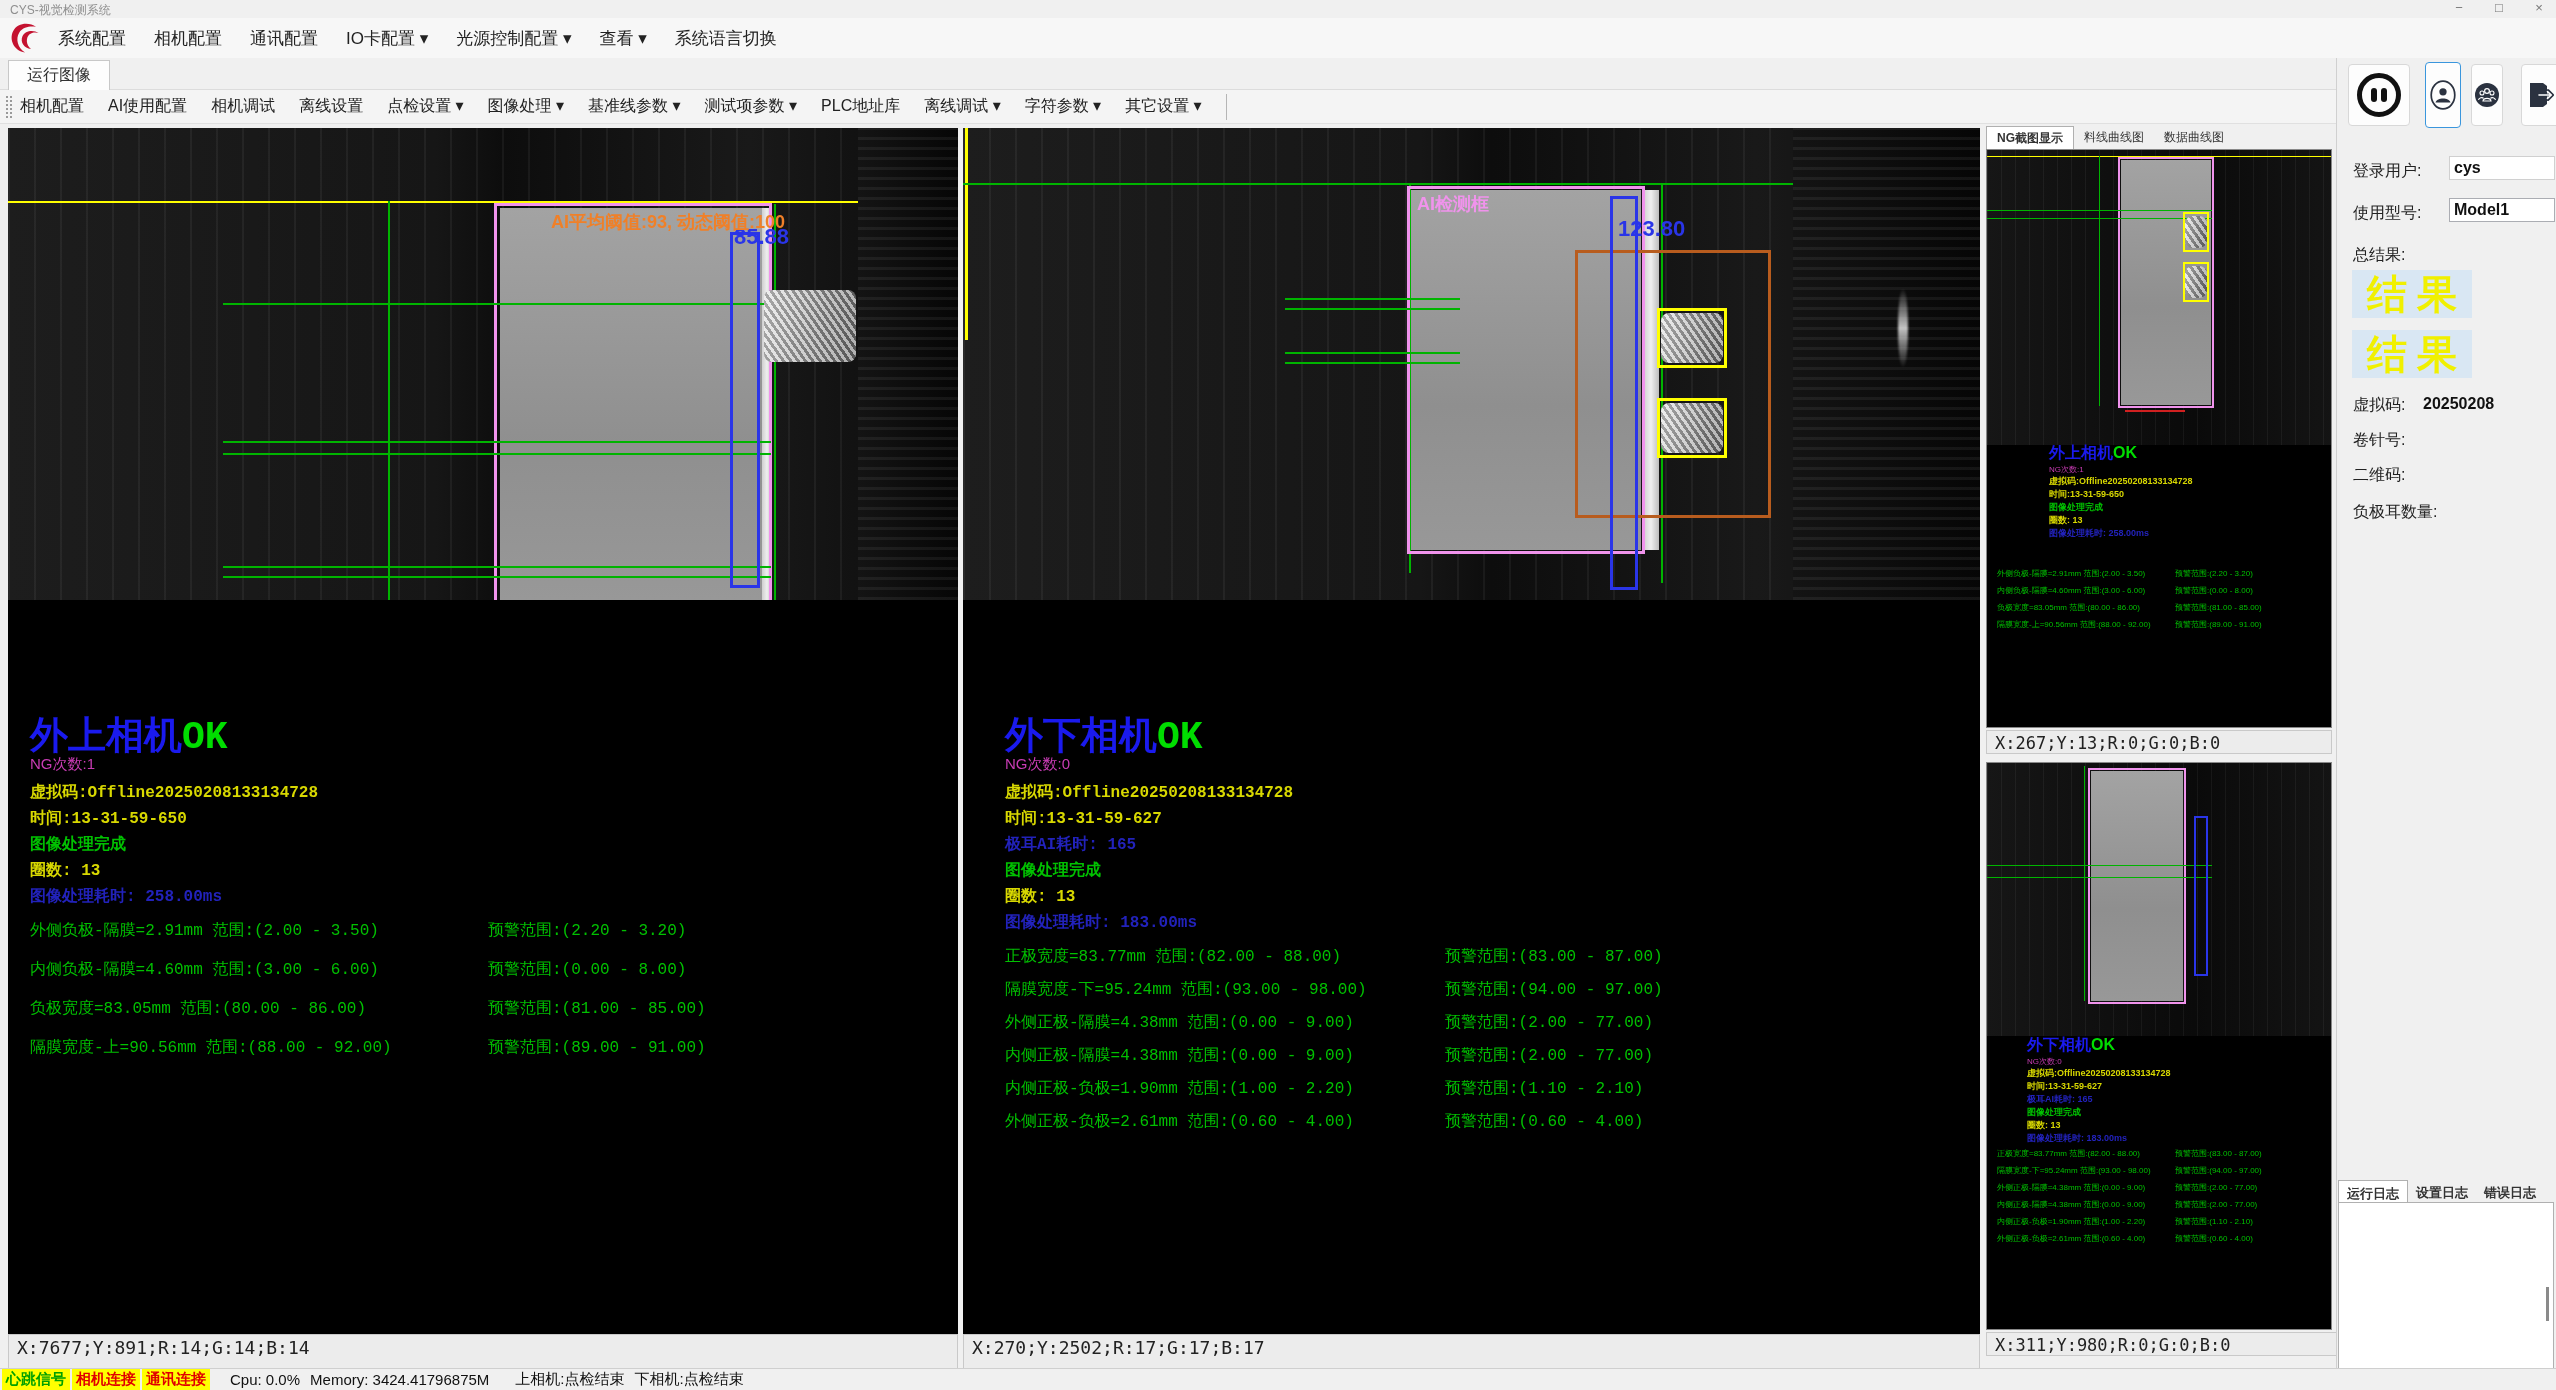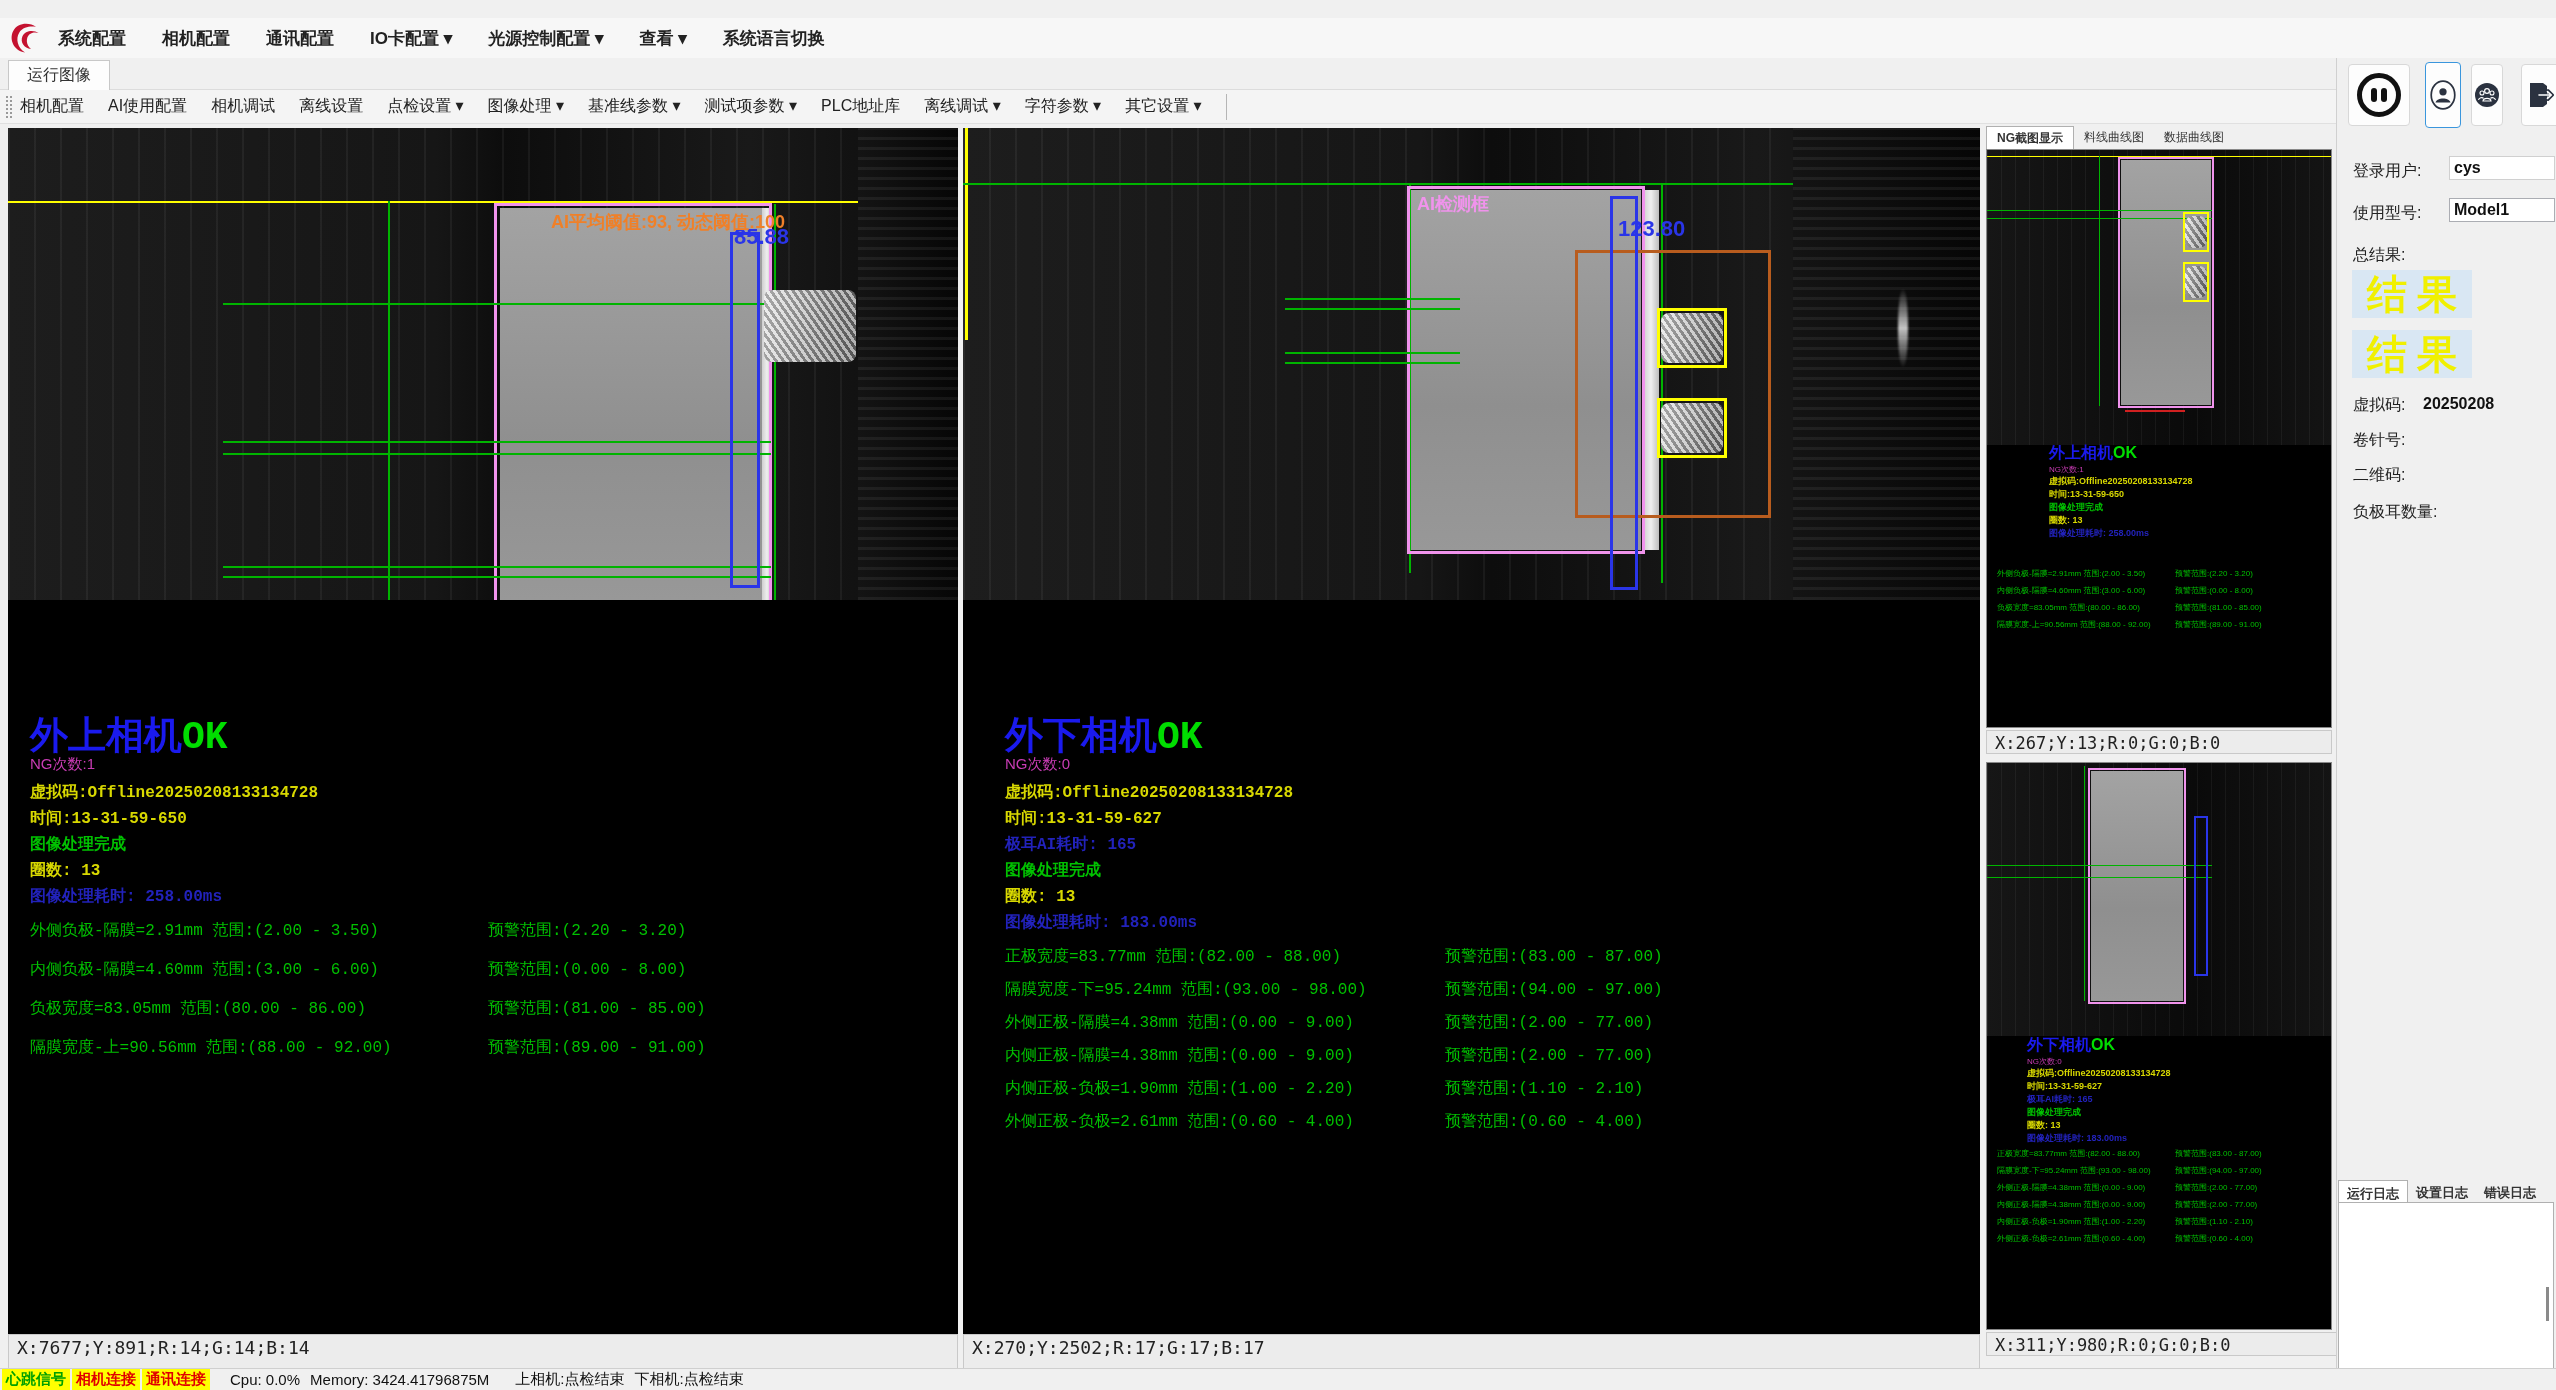--- a/index.html
+++ b/index.html
@@ -9,21 +9,21 @@
 
   
   .titlebar { position:absolute; left:0; top:0; width:2556px; height:18px; background:#f0f0f0; }
   .titlebar .title { position:absolute; left:10px; top:2px; font-size:12px; color:#8f8f8f; }
   .win-controls { position:absolute; right:8px; top:0; display:flex; gap:22px; }
   .win-btn { font-size:13px; color:#777; width:18px; text-align:center; cursor:default; }
 
   
   .menubar { position:absolute; left:0; top:18px; width:2556px; height:40px; background:#f7f7f7; }
   .logo { position:absolute; left:8px; top:3px; width:34px; height:34px; }
-  .menu-items { position:absolute; left:58px; top:0; height:40px; display:flex; align-items:center; gap:36px;font-weight:bold; }
+  .menu-items { position:absolute; left:58px; top:0; height:40px; display:flex; align-items:center; gap:28px; }
   .menu-item { font-size:17px; color:#222; cursor:default; white-space:nowrap; }
 
   
   .tabrow { position:absolute; left:0; top:58px; width:2556px; height:32px; background:#f0f0f0; border-bottom:1px solid #dcdcdc; }
   .view-tab { position:absolute; left:8px; top:2px; height:30px; padding:0 18px; background:#fdfdfd; border:1px solid #c8c8c8; border-bottom:none; display:flex; align-items:center; font-size:16px; color:#333; }
 
   
   .toolbar { position:absolute; left:0; top:90px; width:2556px; height:34px; background:#f4f4f4; border-bottom:1px solid #e0e0e0; display:flex; align-items:center; }
   .grip { width:6px; height:22px; margin:0 8px 0 6px; border-left:2px dotted #9a9a9a; border-right:2px dotted #9a9a9a; }
   .tool-item { font-size:16px; color:#222; margin-right:24px; white-space:nowrap; cursor:default; }
@@ -127,20 +127,28 @@
   .statusbar { position:absolute; left:0; top:1368px; width:2556px; height:22px; background:#f0f0f0; border-top:1px solid #cfcfcf; display:flex; align-items:center; font-size:15px; }
   .badge { background:#ffff00; font-weight:bold; padding:1px 4px; margin-right:2px; white-space:nowrap; }
   .badge.ok { color:#00a000; } .badge.err { color:#e00000; }
   .sb-text { color:#111; margin-left:18px; white-space:nowrap; }
 </style>
 </head>
 <body>
 
 <div id="app">
 
+  <div class="titlebar">
+    <span class="title">CYS-视觉检测系统</span>
+    <div class="win-controls">
+      <span class="win-btn">−</span>
+      <span class="win-btn">□</span>
+      <span class="win-btn">×</span>
+    </div>
+  </div>
 
   <div class="menubar">
     <svg class="logo" viewBox="0 0 40 40">
       <path d="M33 7 C25 1 11 2 6 12 C1 22 7 35 20 37 C11 31 9 21 13 14 C18 6 28 6 33 7 Z" fill="#c41230"></path>
       <path d="M36 14 C30 10 20 11 17 18 C14 25 19 32 27 33 C21 28 21 20 25 16 C28 13 33 13 36 14 Z" fill="#c41230"></path>
     </svg>
     <div class="menu-items">
       <span class="menu-item">系统配置</span>
       <span class="menu-item">相机配置</span>
       <span class="menu-item">通讯配置</span>

